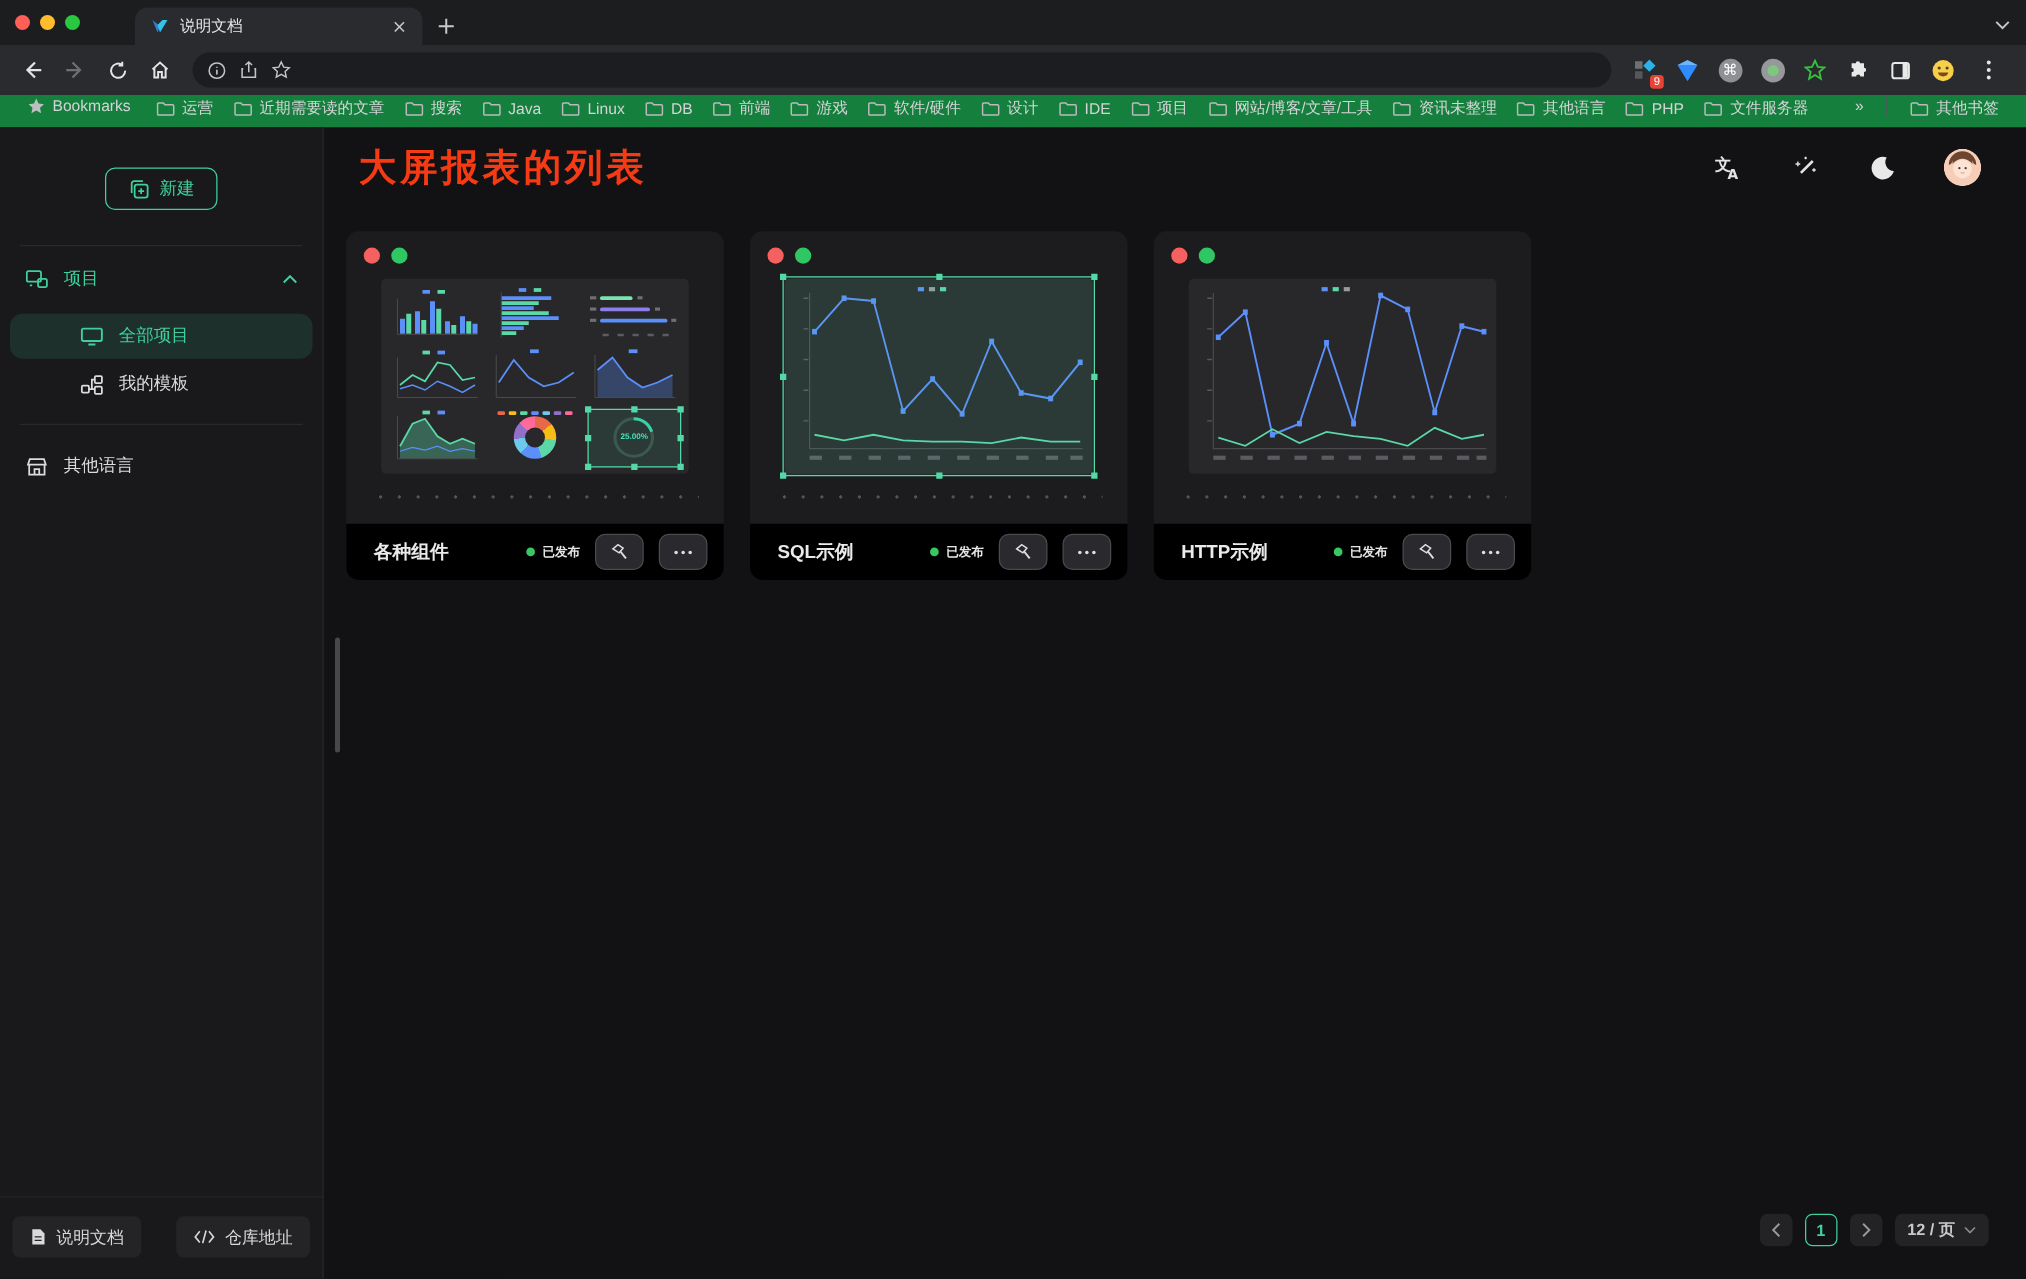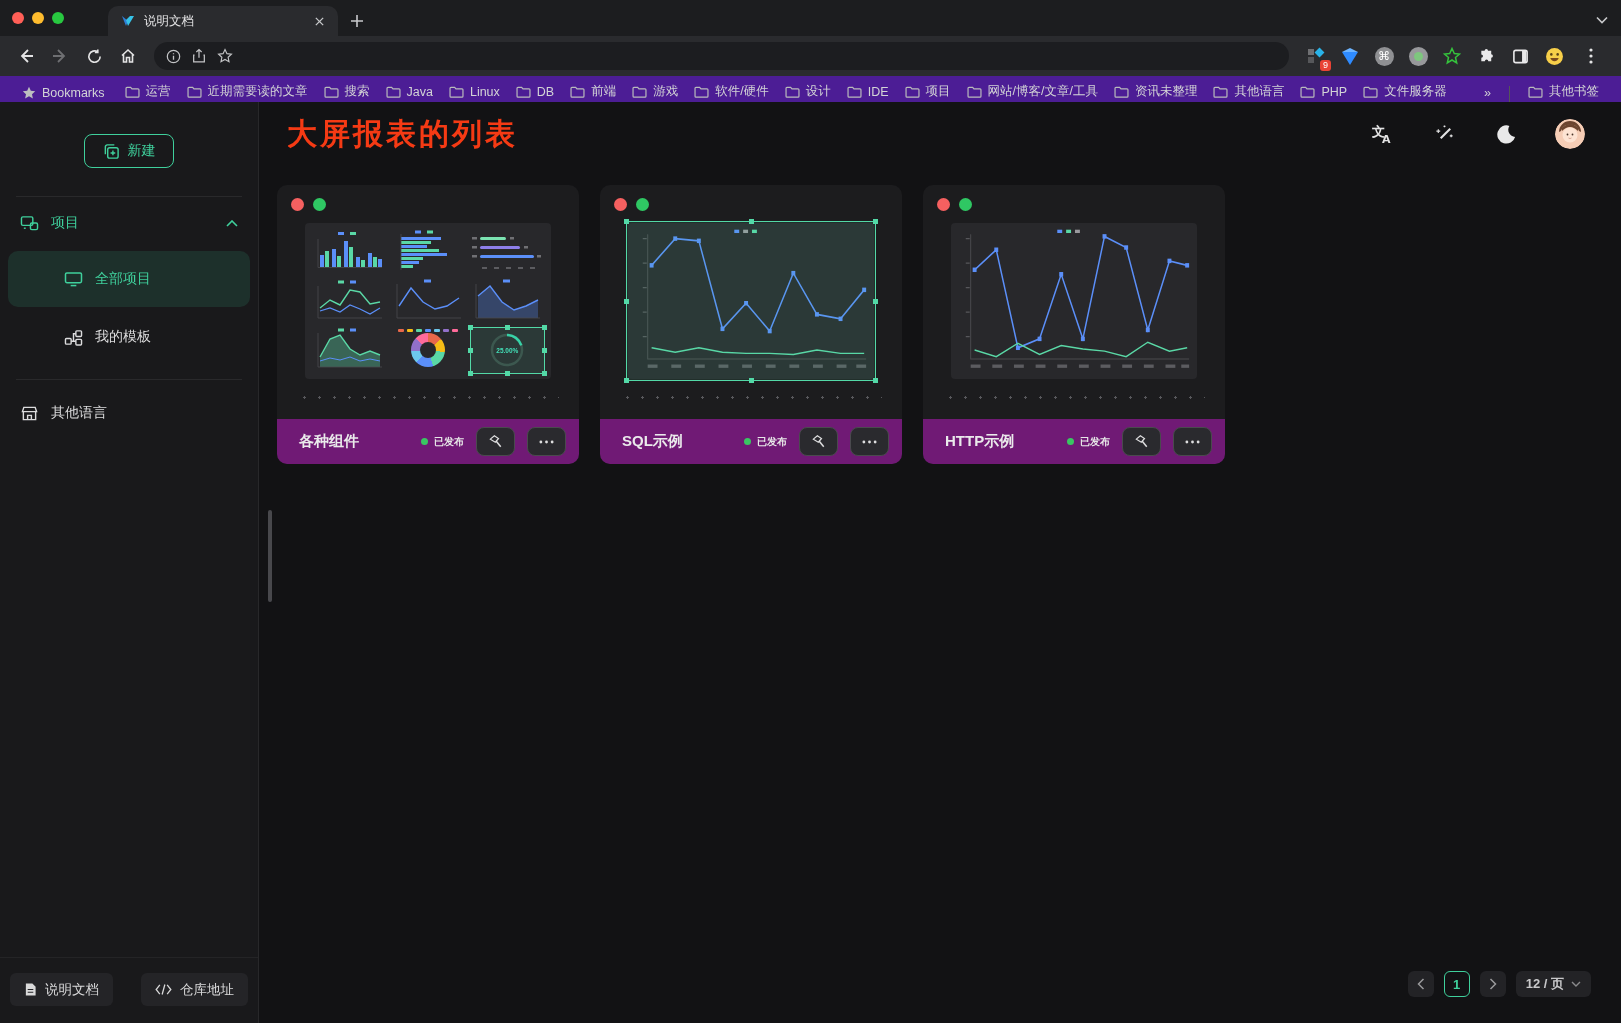--- a/index.html
+++ b/index.html
@@ -34,37 +34,37 @@
   .badge { position:absolute; right:-4px; bottom:-4px; background:#e94335; color:#fff; font-size:9px;
     padding:1px 3px; border-radius:3px; line-height:1; }
   .circ { width:19px; height:19px; border-radius:50%; background:#8f9093; display:flex; align-items:center; justify-content:center;
     color:#fff; font-size:12px; }
   .circ.rec { background:#97989b; } .circ.rec i { width:9px; height:9px; border-radius:50%; background:#7ec77e; display:block; }
   .gem { width:0; height:0; border-left:8px solid transparent; border-right:8px solid transparent; border-top:13px solid #2f8bff;
     position:relative; margin-top:4px; }
   .gem:before { content:""; position:absolute; left:-8px; top:-17px; border-left:8px solid transparent; border-right:8px solid transparent;
     border-bottom:4px solid #6db4ff; }
 
-  .bookmarksbar { height:26px; background:#4c1d95; display:flex; align-items:flex-end; padding:0 14px; gap:4px;
+  .bookmarksbar { height:26px; background:#15803d; display:flex; align-items:flex-start; padding:0 14px; gap:4px;
     flex:0 0 26px; color:#d3d4d6; font-size:12.5px; }
   .bm { display:inline-flex; align-items:center; gap:6px; padding:2px 8px; border-radius:6px; white-space:nowrap; }
   .bm-list { display:flex; align-items:center; overflow:hidden; flex:1; }
   .bm-sep { width:1px; height:16px; background:#55565a; margin:0 6px; }
   .folder { display:inline-flex; }
 
   
   .app { flex:1; display:flex; background:#121214; min-height:0; }
   .sidebar { width:259px; background:#19191b; border-right:1px solid #28282a; position:relative; flex:0 0 259px; }
   .newbtn { margin:32px auto 0; width:90px; height:34px; border:1px solid #3fd09c; border-radius:8px; color:#3fd09c;
     display:flex; align-items:center; justify-content:center; gap:8px; font-size:14px; }
   .side-div { border-top:1px solid #29292b; margin:28px 16px 0; }
   .side-group { display:flex; align-items:center; gap:12px; padding:0 20px; height:52px; color:#3fd09c; font-size:14px; }
   .side-group .chev { margin-left:auto; display:inline-flex; }
   .side-sub { color:#8b8b8d; font-size:13px; padding:4px 0 10px 46px; }
-  .side-item { display:flex; align-items:center; gap:12px; height:56px; margin:2px 8px; padding-left:56px;
+  .side-item { display:flex; align-items:center; gap:12px; height:36px; margin:2px 8px; padding-left:56px;
     border-radius:10px; color:#dcdcdd; font-size:14px; }
   .side-item.active { background:rgba(63,208,156,0.13); color:#3fd09c; }
   .side-item2 { display:flex; align-items:center; gap:12px; height:50px; padding:0 20px; color:#dcdcdd; font-size:14px; }
   .side-footer { position:absolute; left:0; right:0; bottom:0; border-top:1px solid #242426; padding:15px 10px 17px;
     display:flex; justify-content:space-between; }
   .side-fbtn { background:#242427; border-radius:6px; height:33px; display:inline-flex; align-items:center; gap:8px;
     padding:0 14px; color:#d9d9da; font-size:13.5px; }
 
   .main { flex:1; position:relative;font-weight:bold; }
   .scroll-thumb { position:absolute; left:9px; top:408px; width:4px; height:92px; background:#48484c; border-radius:2px; }
@@ -75,21 +75,21 @@
   .avatar { width:30px; height:30px; border-radius:50%; overflow:hidden; display:inline-flex; }
 
   .cards { display:flex; gap:21px; padding:19px 0 0 18px; }
   .card { width:302px; height:279px; background:#1c1c1e; border-radius:10px; position:relative; padding:13px 14px; }
   .cdots { display:flex; gap:9px; }
   .cdot { width:13px; height:13px; border-radius:50%; }
   .cdot.r { background:#f56060; } .cdot.g { background:#2fc763; }
   .thumb { margin:12px auto 0; width:246px; height:156px; background:#28282b; border-radius:4px; position:relative; overflow:visible; }
   .dotline { margin:17px auto 0; width:262px; height:3px;
     background-image:radial-gradient(circle, #58585c 1.1px, transparent 1.4px); background-size:15px 3px; background-repeat:repeat-x; }
-  .cfoot { position:absolute; left:0; right:0; bottom:0; height:45px; background:#701a75; border-radius:0 0 10px 10px;
+  .cfoot { position:absolute; left:0; right:0; bottom:0; height:45px; background:#000000; border-radius:0 0 10px 10px;
     display:flex; align-items:center; padding:0 13px 0 22px; gap:12px; }
   .cname { color:#eaeaeb; font-size:15px; flex:1; }
   .status { display:inline-flex; align-items:center; gap:6px; color:#e6e6e7; font-size:10px; }
   .sdot { width:7px; height:7px; border-radius:50%; background:#3ac662; }
   .cbtn { width:39px; height:29px; border:1px solid #4a4a4e; background:#2a2a2e; border-radius:8px; color:#dededf;
     display:inline-flex; align-items:center; justify-content:center; }
 
   
   .minigrid { position:absolute; inset:4px; display:grid; grid-template-columns:1fr 1fr 1fr; grid-template-rows:1fr 1fr 1fr; }
   .tile { display:flex; align-items:center; justify-content:center; position:relative; }

